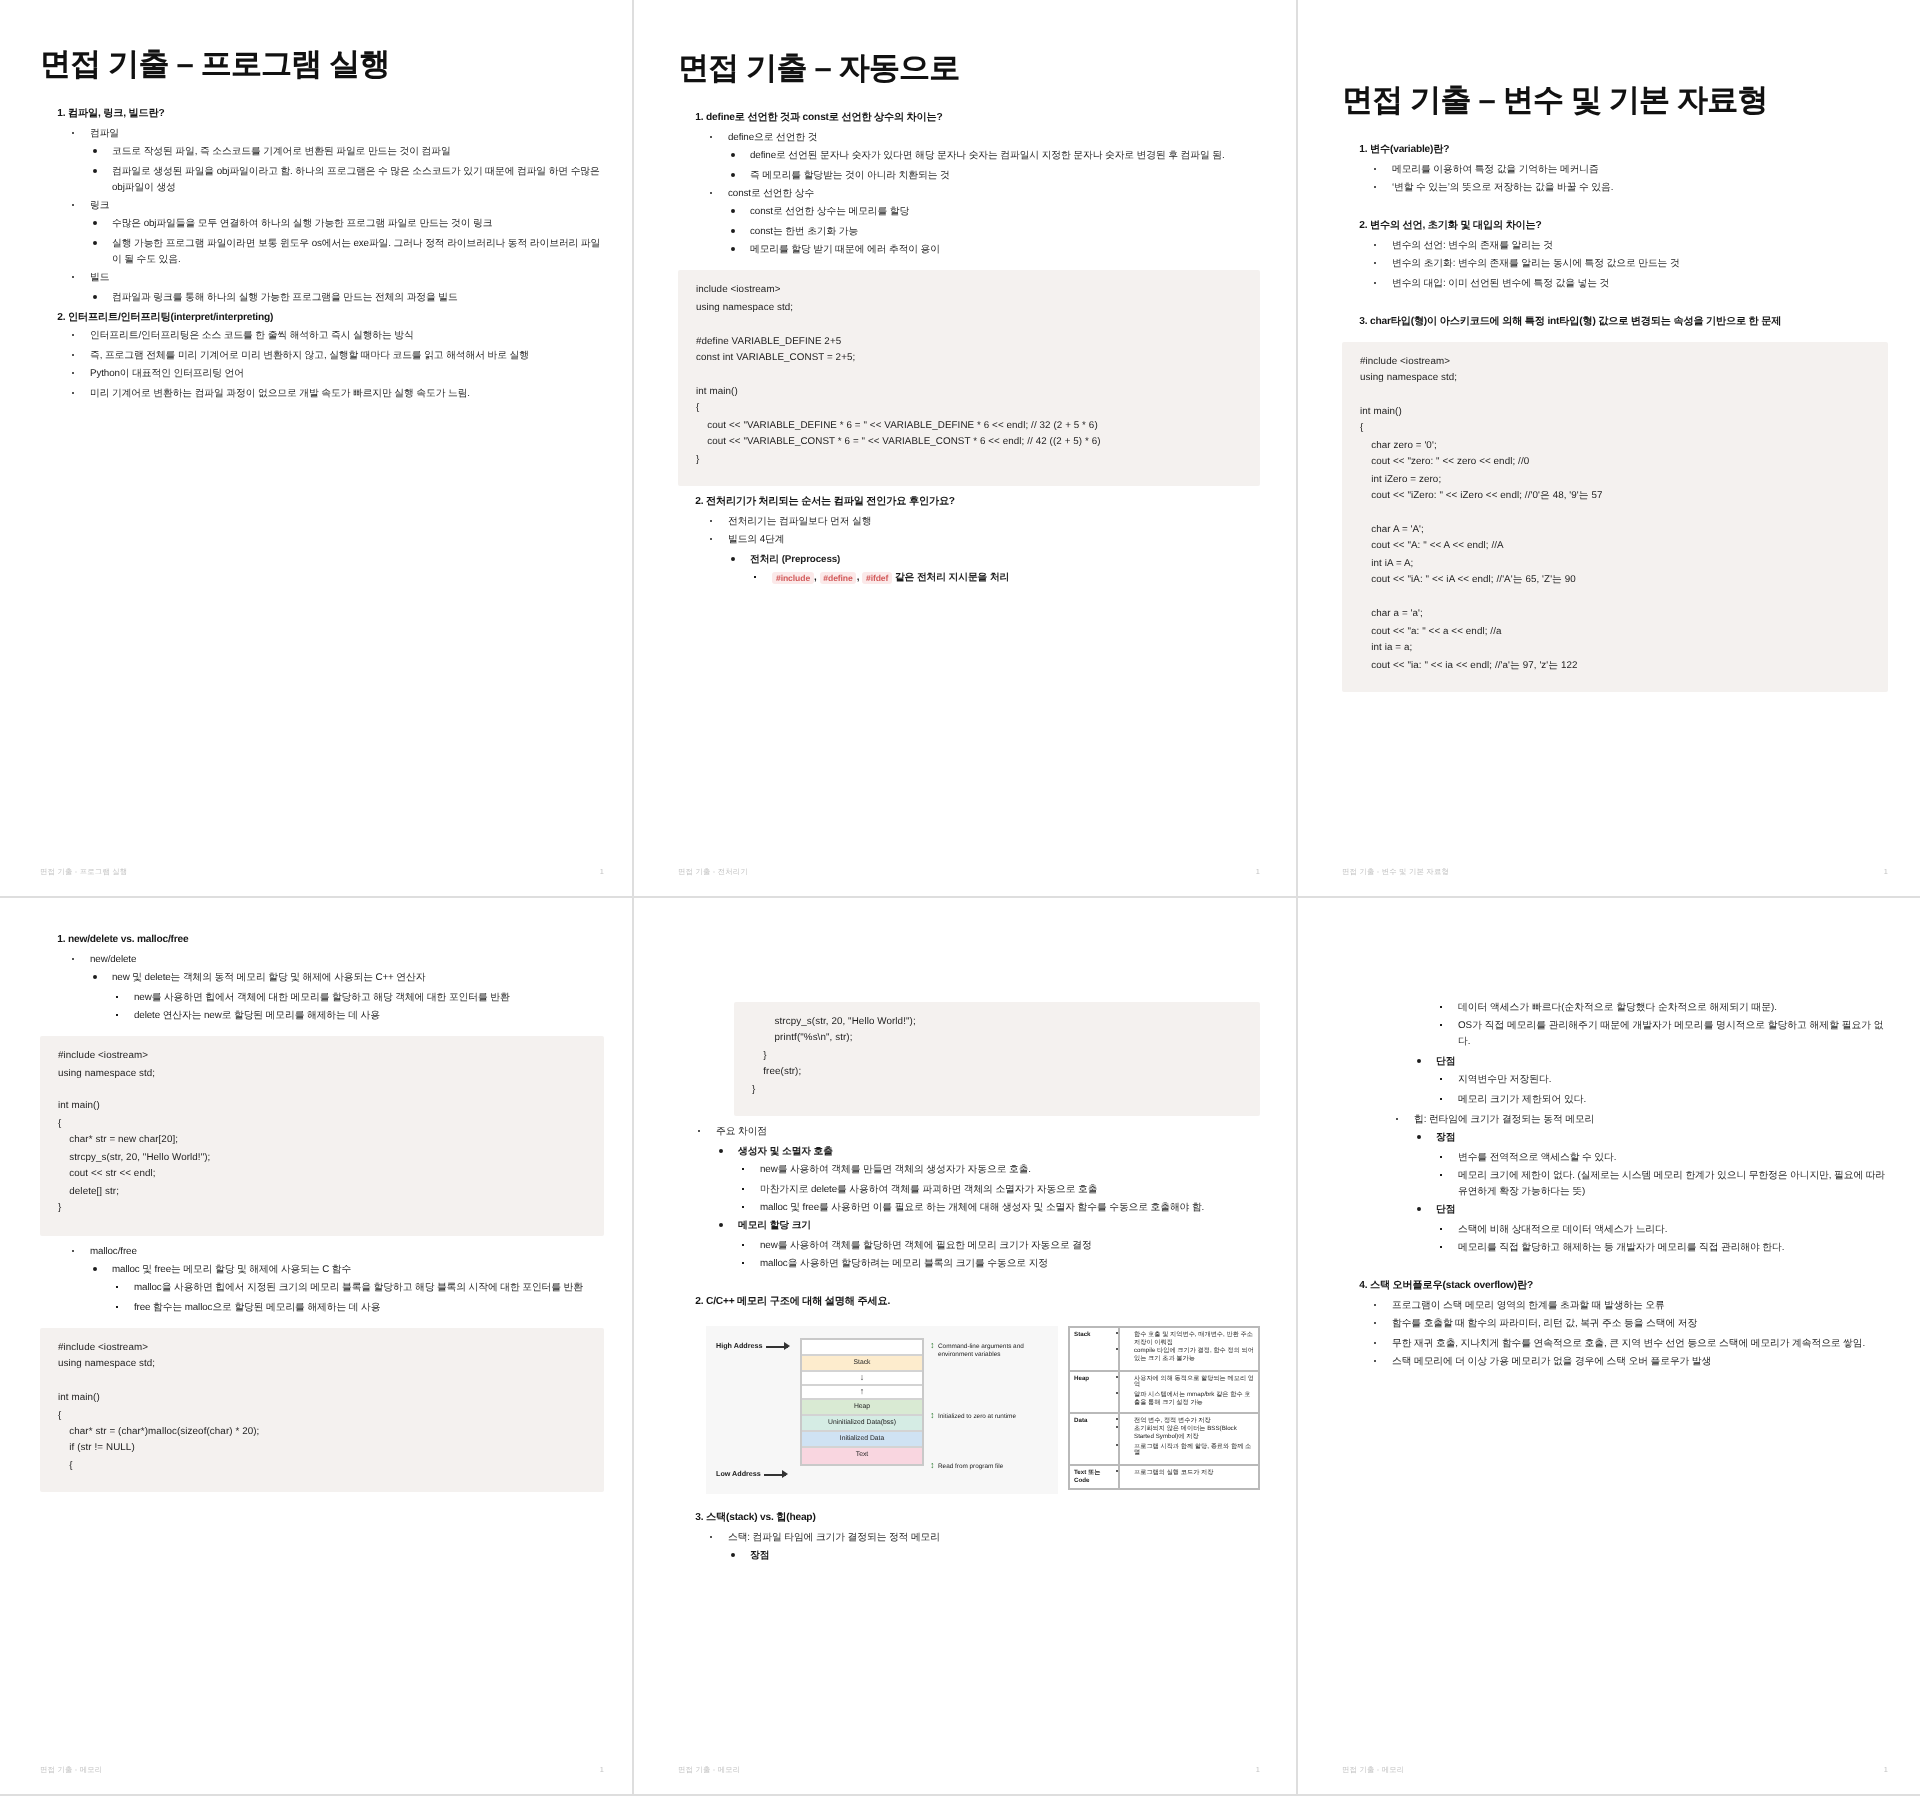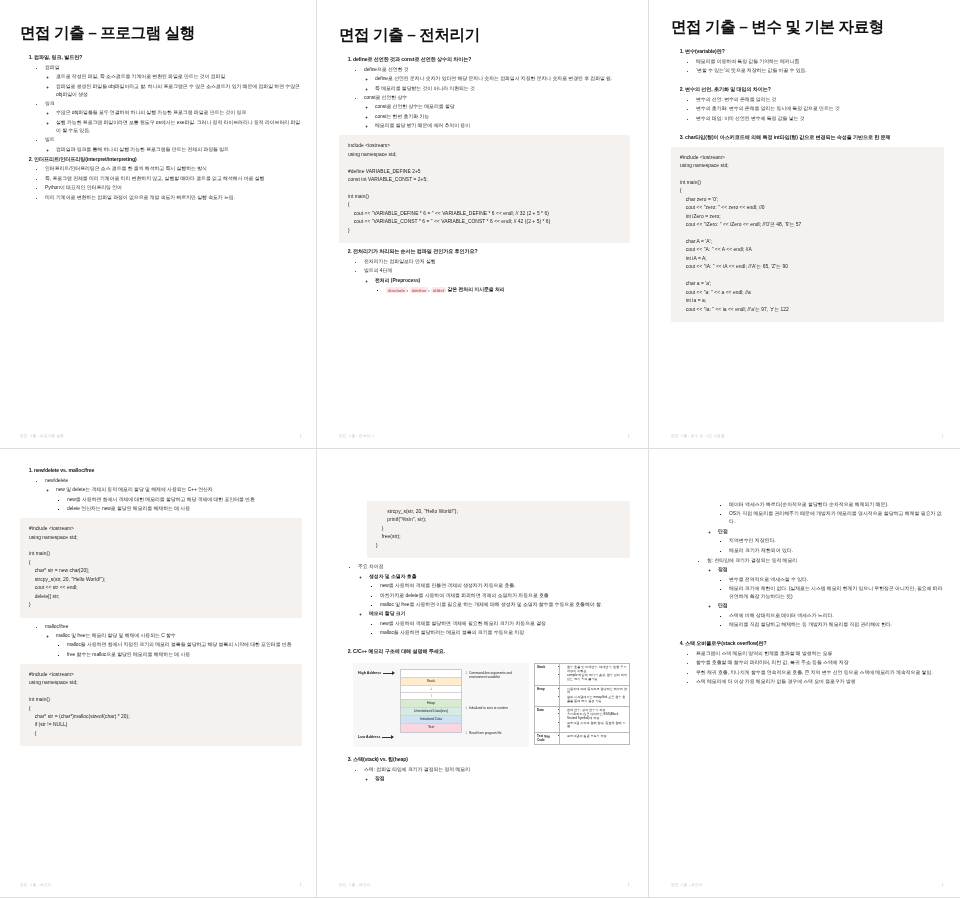--- a/index.html
+++ b/index.html
@@ -40,21 +40,21 @@
 
   h1.title{
     font-size:15.5px;
     font-weight:bold;
     letter-spacing:-0.4px;
     margin:6px 0 12px 0;
     color:#111;
     line-height:1.15;
   }
   .p-c2.r1 h1.title{margin-top:8px;}
-  .p-c3.r1 h1.title{margin-top:0;}
+  .p-c3.r1 h1.title{margin-top:24px;}
 
   ol.lvl0{
     margin:0;padding:0 0 0 14px;
     list-style:decimal;
     font-size:5.1px;
   }
   ol.lvl0>li{
     font-weight:bold;
     font-size:5.1px;
     line-height:1.55;
@@ -296,21 +296,21 @@
       </ol>
     </div>
     <div class="footer">
       <span>면접 기출 - 프로그램 실행</span>
       <span>1</span>
     </div>
   </div>
 
   <div class="page p-c2 r1 c2">
     <div class="page-inner">
-      <h1 class="title">면접 기출 – 전처리기</h1>
+      <h1 class="title">면접 기출 – 자동으로</h1>
       <ol class="lvl0">
         <li>
           <span>define로 선언한 것과 const로 선언한 상수의 차이는?</span>
           <ul class="lvl1">
             <li>
               <span>define으로 선언한 것</span>
               <ul class="lvl2">
                 <li>define로 선언된 문자나 숫자가 있다면 해당 문자나 숫자는 컴파일시 지정한 문자나 숫자로 변경된 후 컴파일 됨.</li>
                 <li>즉 메모리를 할당받는 것이 아니라 치환되는 것</li>
               </ul>

